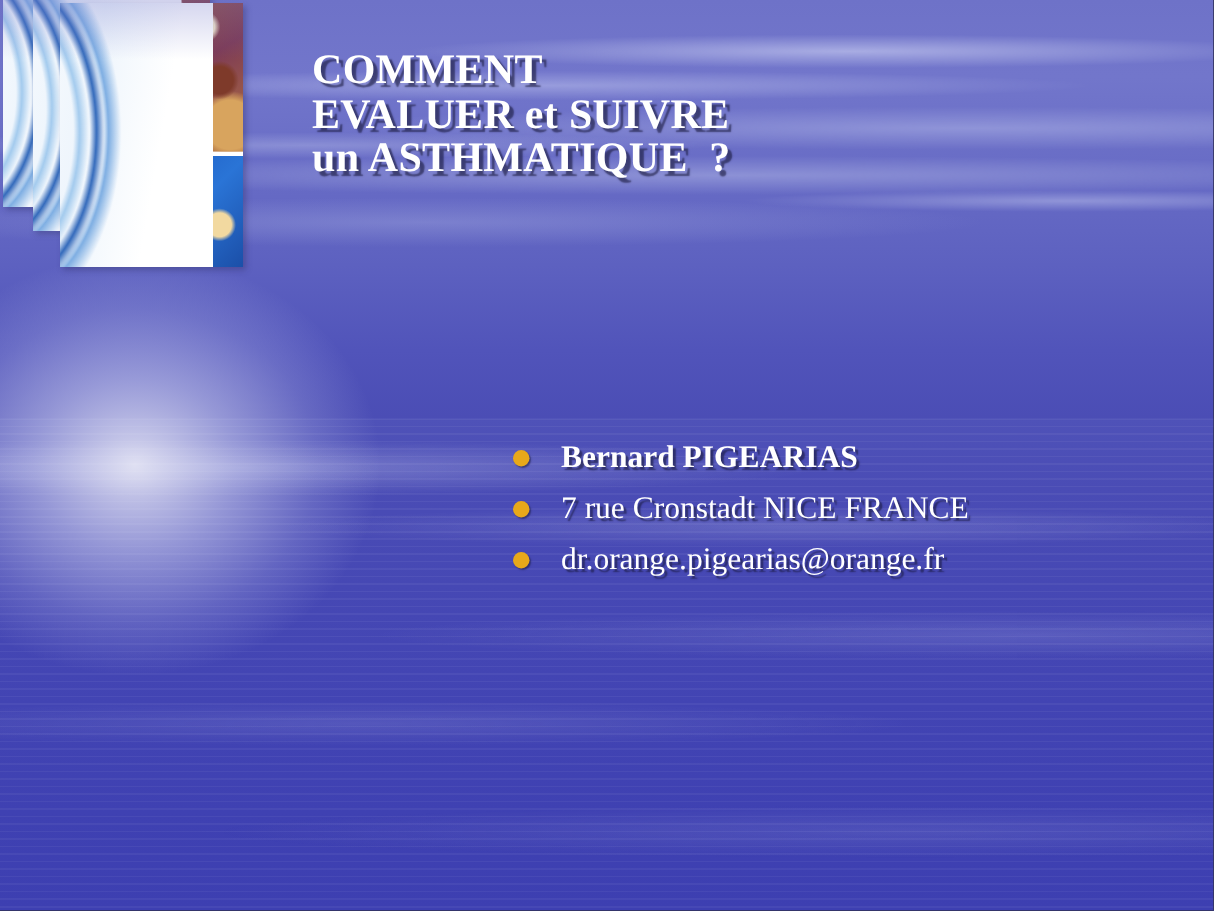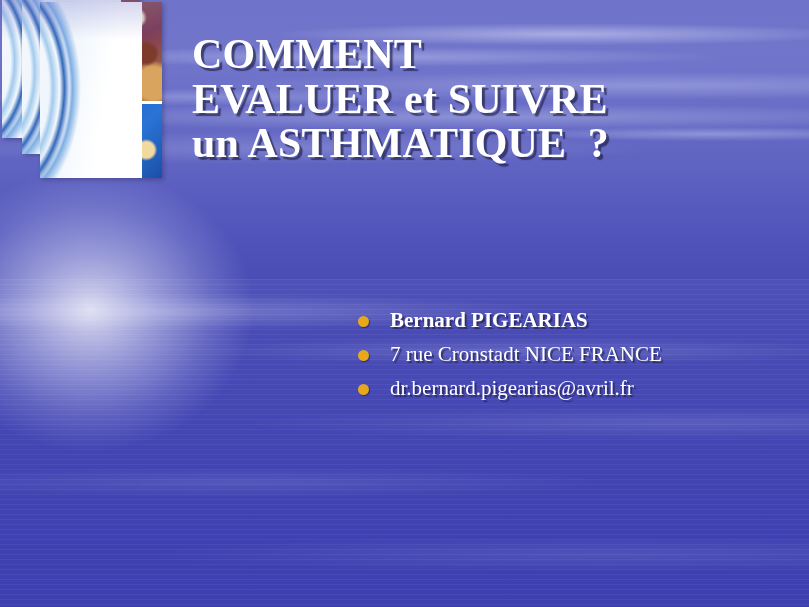--- a/index.html
+++ b/index.html
@@ -130,32 +130,32 @@
   
   .collage-fade{
     position:absolute;left:0;top:0;width:100%;height:100%;
     background:linear-gradient(180deg, rgba(110,114,200,.30) 0%, rgba(110,114,200,0) 22%);
     pointer-events:none;
   }
 
   
   #title{
     position:absolute;
-    left:192px; top:32px; width:600px;
-    font-size:42px;
+    left:208px; top:32px; width:600px;
+    font-size:28px;
     font-weight:bold;
     line-height:1.06;
     color:#ffffff;
     text-shadow:3px 3px 1px rgba(25,25,60,.62);
     letter-spacing:.2px;
   }
   #title .tline{display:block;white-space:pre;}
 
   
-  .blist{position:absolute;margin:16px;padding:0;list-style:none;}
+  .blist{position:absolute;margin:0;padding:0;list-style:none;}
   .bitem{
     position:relative;
     padding-left:38px;
     color:#ffffff;
     text-shadow:2px 2px 1px rgba(25,25,60,.62);
   }
   .bitem::before{
     content:"";
     position:absolute;
     border-radius:50%;
@@ -209,17 +209,17 @@
 
   <div id="title">
     <span class="tline">COMMENT</span>
     <span class="tline">EVALUER et SUIVRE</span>
     <span class="tline">un ASTHMATIQUE  ?</span>
   </div>
 
   <ul class="blist" id="list-author">
     <li class="bitem strong">Bernard PIGEARIAS</li>
     <li class="bitem">7 rue Cronstadt  NICE FRANCE</li>
-    <li class="bitem">dr.bernard.pigearias@avril.fr</li>
+    <li class="bitem">dr.orange.pigearias@orange.fr</li>
   </ul>
 
 
 </div>
 
 </body></html>

